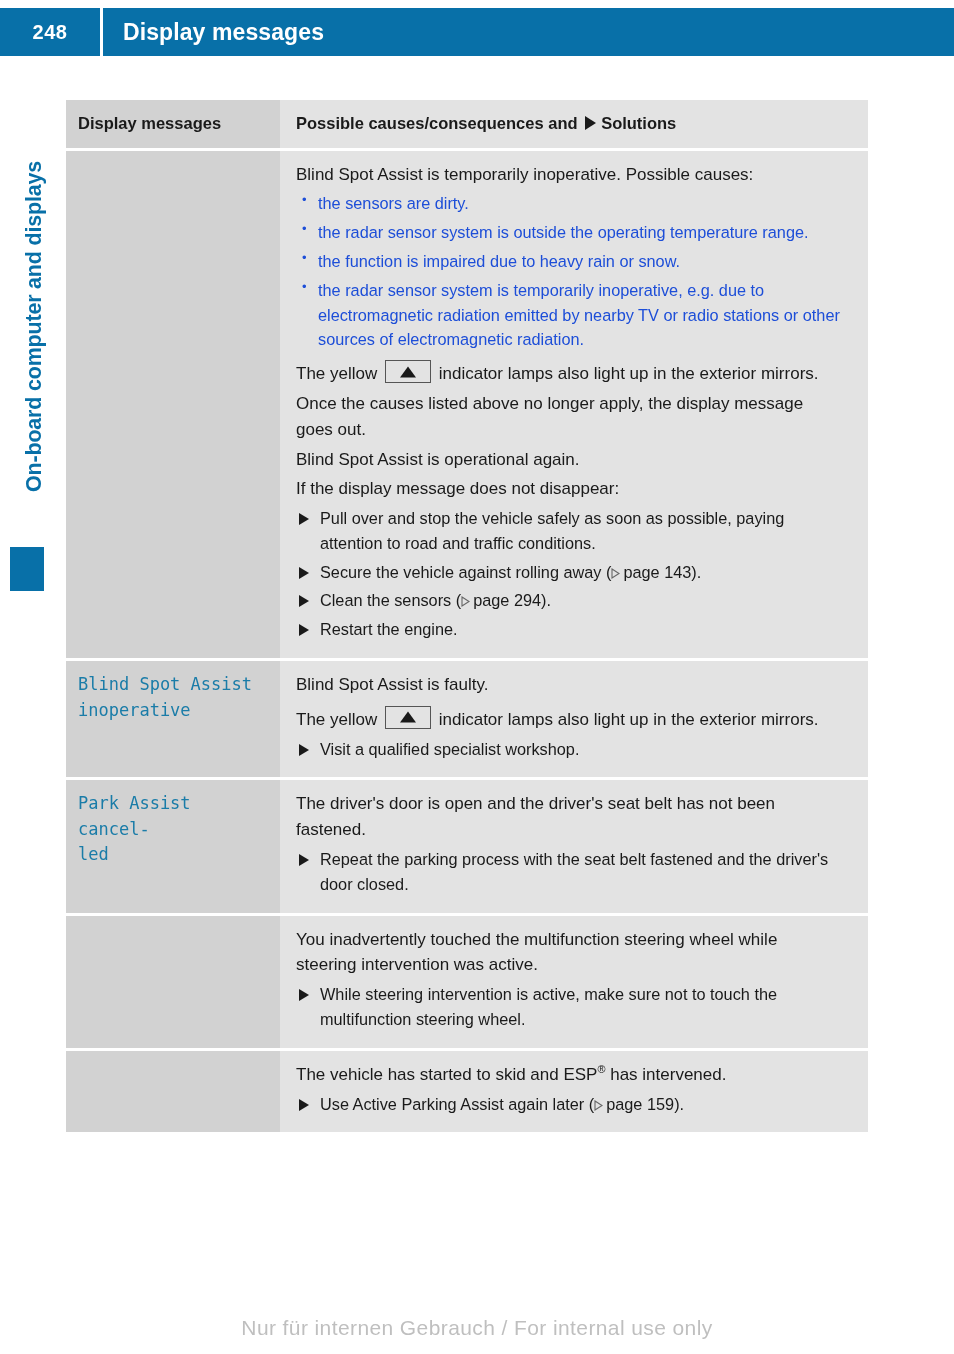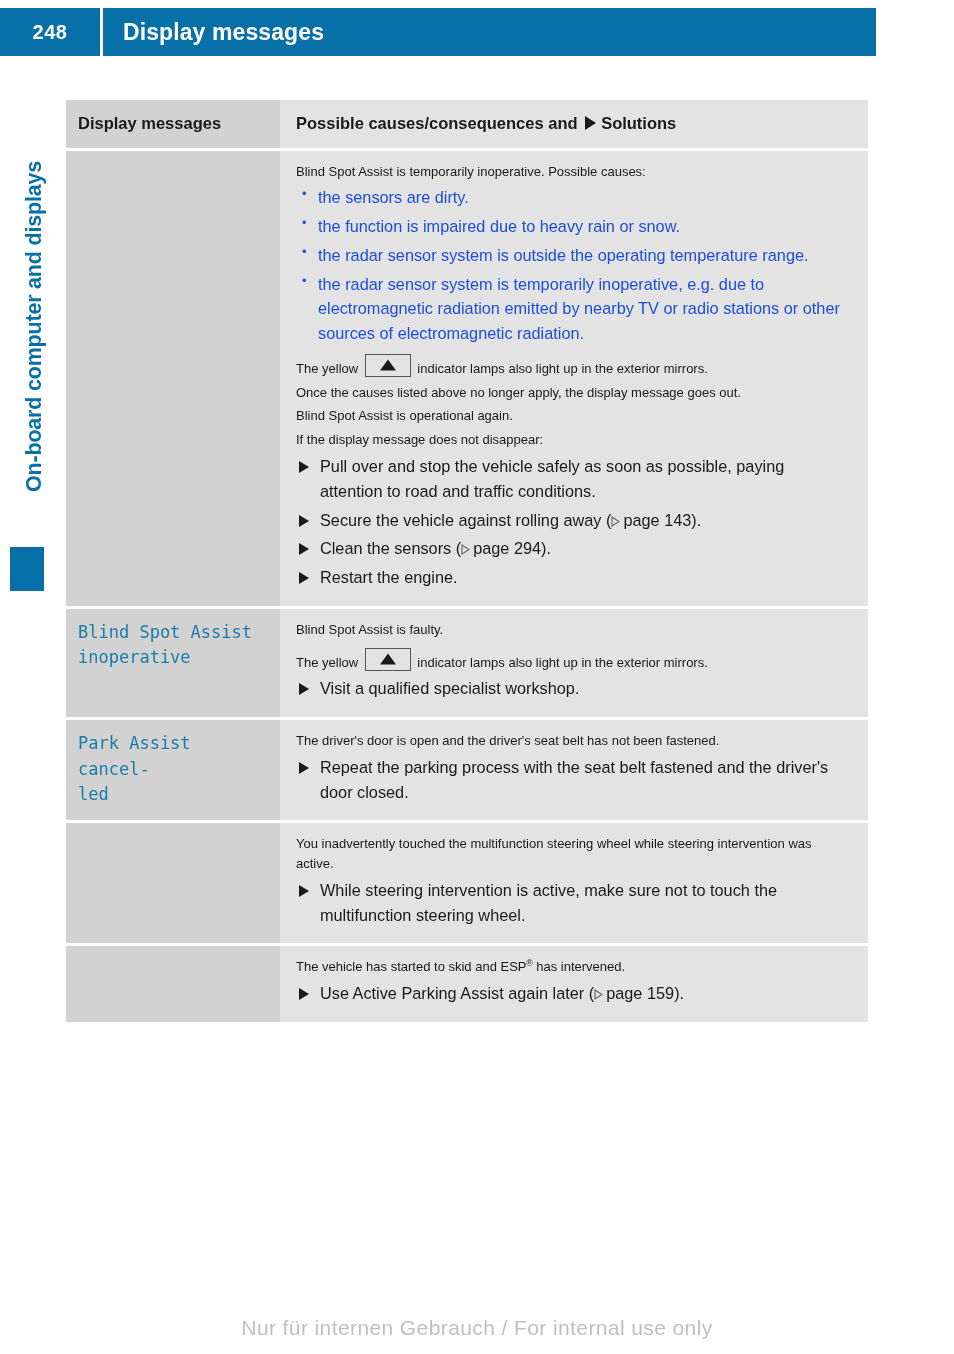--- a/index.html
+++ b/index.html
@@ -14,21 +14,21 @@
     position: relative;
     overflow: hidden;
     -webkit-font-smoothing: antialiased;
   }
 
   
   .header-bar {
     position: absolute;
     left: 0;
     top: 8px;
-    width: 876px;
+    width: 954px;
     height: 48px;
     background: #0870a8;
     display: flex;
     align-items: center;
   }
   .page-number {
     width: 100px;
     text-align: center;
     color: #ffffff;
     font-size: 20px;
@@ -127,21 +127,21 @@
   .msg-code {
     font-family: "DejaVu Sans Mono", monospace;
     color: #1a7ca8;
     font-size: 17px;
     line-height: 1.5;
     white-space: pre-line;
   }
 
   
   .p {
-    font-size: 13px;
+    font-size: 17px;
     color: #1a1a1a;
     line-height: 1.52;
     margin: 0 0 4px 0;
   }
   .p:last-child { margin-bottom: 0; }
 
   
   .bullet {
     font-size: 16.3px;
     color: #1d4ed8;
@@ -268,22 +268,22 @@
       <div class="col-right">
         <div class="th-text">Possible causes/consequences and <span class="hdr-tri"></span>Solutions</div>
       </div>
     </div>
     <div class="row-gap"></div>
     <div class="trow">
       <div class="col-left"></div>
       <div class="col-right">
         <p class="p">Blind Spot Assist is temporarily inoperative. Possible causes:</p>
         <p class="bullet">the sensors are dirty.</p>
+        <p class="bullet">the radar sensor system is outside the operating temperature range.</p>
         <p class="bullet">the function is impaired due to heavy rain or snow.</p>
-        <p class="bullet">the radar sensor system is outside the operating temperature range.</p>
         <p class="bullet">the radar sensor system is temporarily inoperative, e.g. due to electromagnetic radiation emitted by nearby TV or radio stations or other sources of electromagnetic radiation.</p>
         <p class="p">The yellow <span class="lamp"></span> indicator lamps also light up in the exterior mirrors.</p>
         <p class="p">Once the causes listed above no longer apply, the display message goes out.</p>
         <p class="p">Blind Spot Assist is operational again.</p>
         <p class="p">If the display message does not disappear:</p>
         <p class="step">Pull over and stop the vehicle safely as soon as possible, paying attention to road and traffic conditions.</p>
         <p class="step">Secure the vehicle against rolling away (<span class="ref-tri-outline"><svg width="9" height="11" viewBox="0 0 9 11">
               <path d="M1 1 L8 5.5 L1 10 Z" fill="none" stroke="#666" stroke-width="1.1"></path>
             </svg></span><span>page 143</span>).</p>
         <p class="step">Clean the sensors (<span class="ref-tri-outline"><svg width="9" height="11" viewBox="0 0 9 11">

